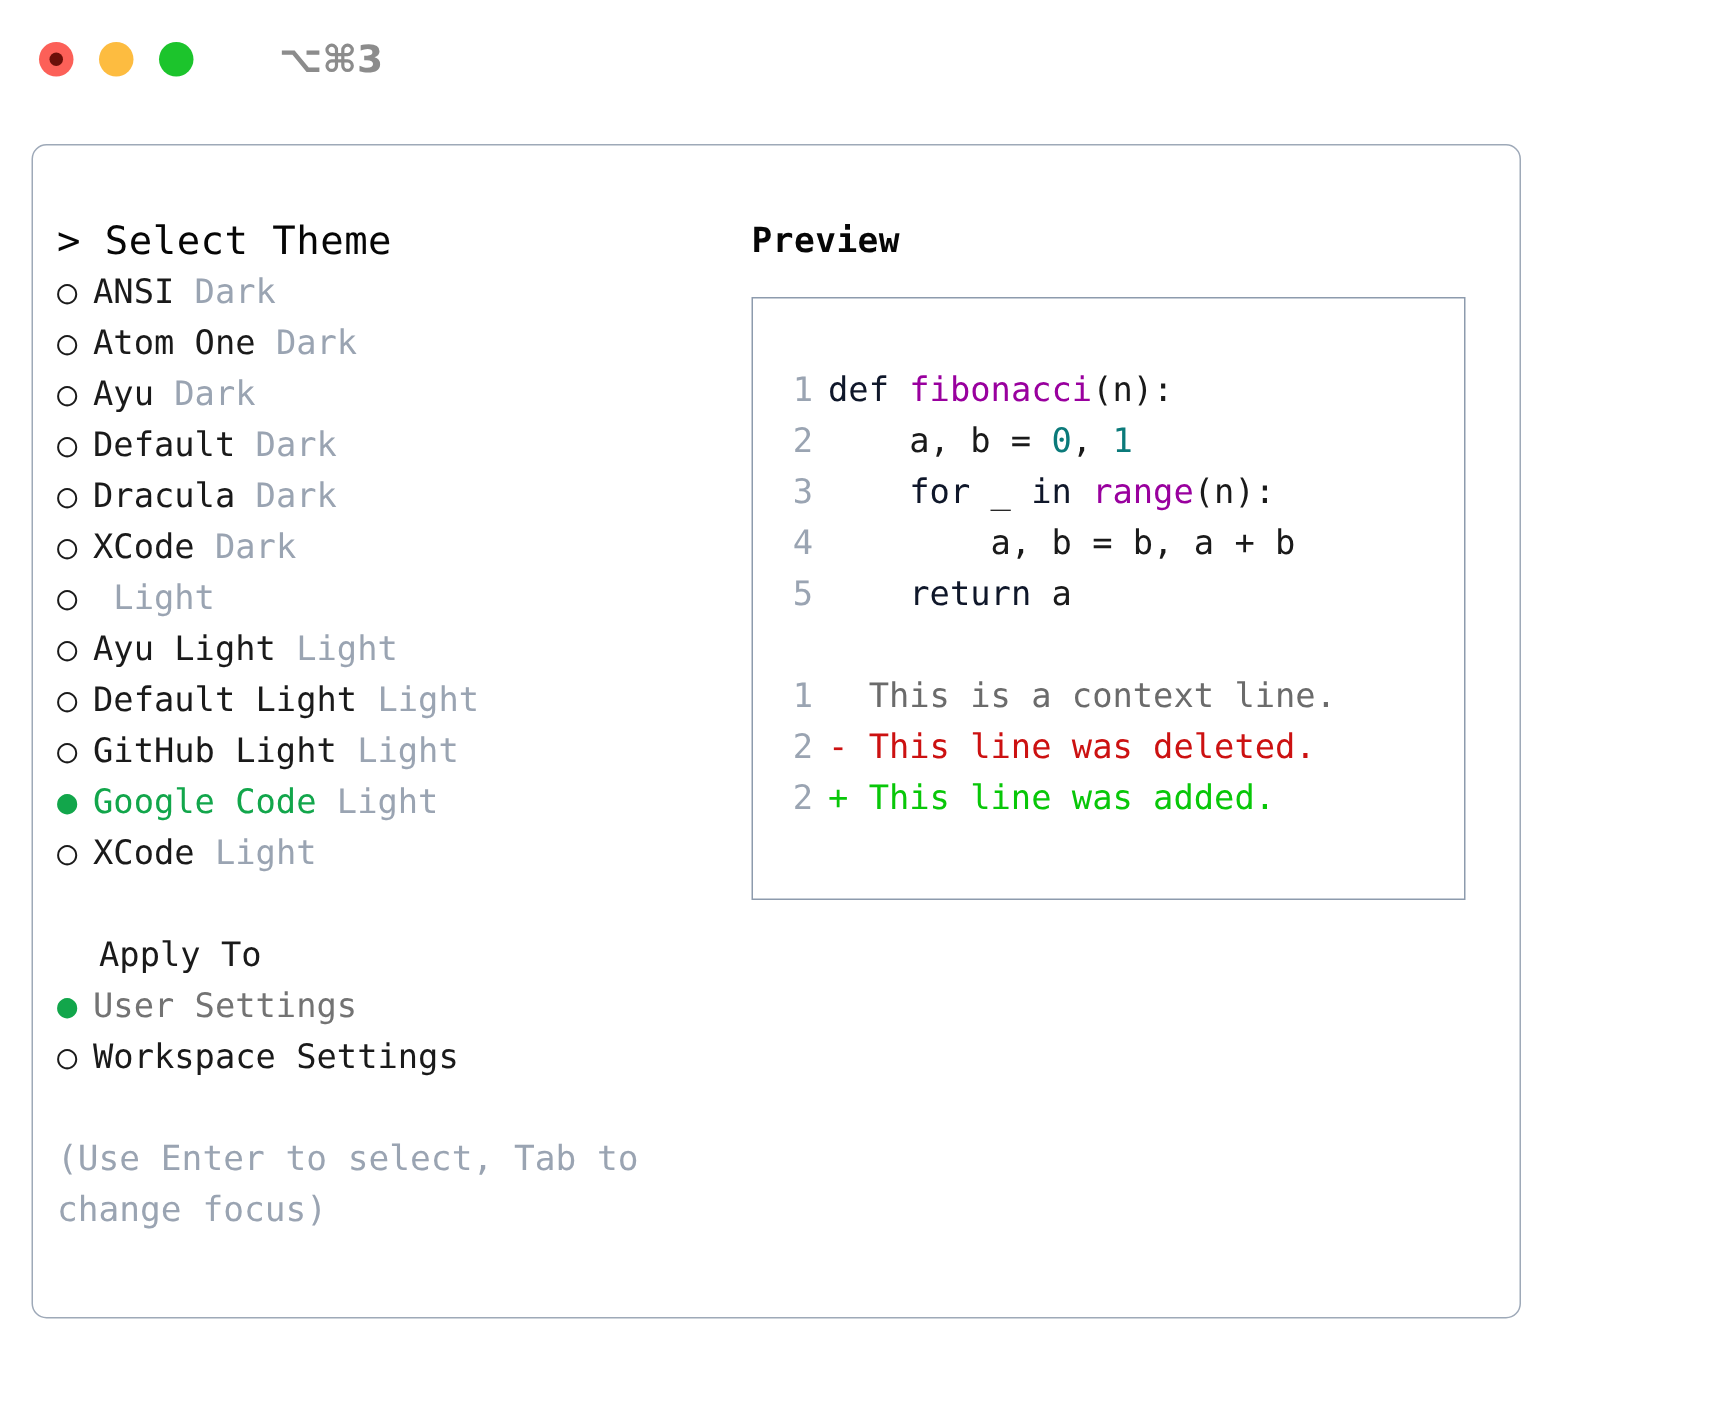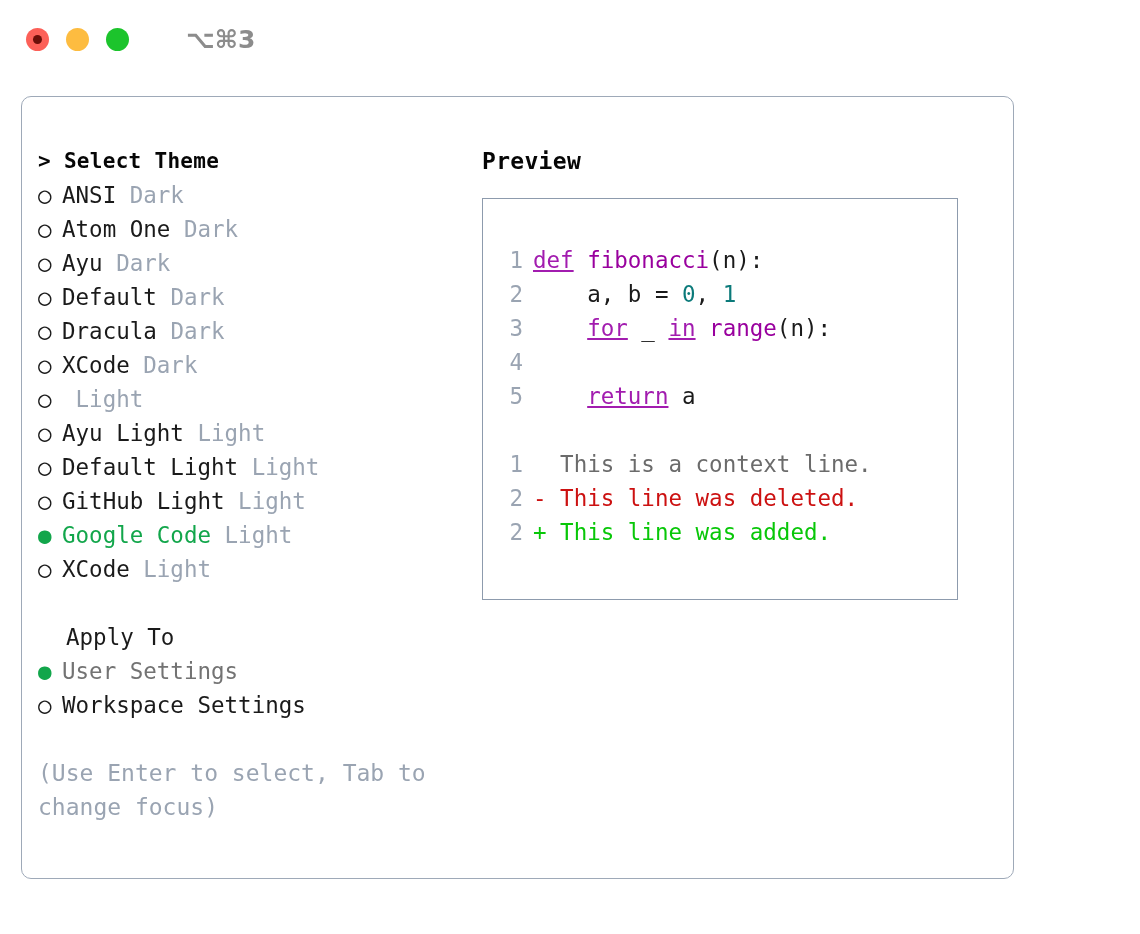--- a/index.html
+++ b/index.html
@@ -81,22 +81,22 @@
 
   .mono-line {
     font-family: "DejaVu Sans Mono", "Liberation Mono", monospace;
     font-size: 22.5px;
     line-height: 34px;
     white-space: pre;
     color: #1a1a1a;
   }
 
   #select-theme-header {
-    font-weight: 700;
-    font-size: 21px;
+    font-weight: 400;
+    font-size: 26px;
     color: #060606;
     letter-spacing: 0.3px;
   }
 
   .theme-row {
     display: flex;
     align-items: baseline;
     height: 34px;
     white-space: pre;
   }
@@ -128,21 +128,21 @@
     font-size: 23px;
     line-height: 34px;
     width: 420px;
     white-space: pre-wrap;
     font-family: "DejaVu Sans Mono", "Liberation Mono", monospace;
   }
 
   
   #right-col {
     position: absolute;
-    left: 460px;
+    left: 479px;
     top: 47px;
     width: 495px;
   }
   #preview-header {
     font-family: "DejaVu Sans Mono", "Liberation Mono", monospace;
     font-size: 23px;
     font-weight: 700;
     color: #060606;
     line-height: 34px;
     letter-spacing: 0.3px;
@@ -167,21 +167,21 @@
   }
   .gutter {
     width: 26px;
     text-align: right;
     color: #9aa4b2;
     flex: none;
     margin-right: 10px;
   }
   .code-text { white-space: pre; }
 
-  .tk-kw   { color: #a21caf; text-decoration: underline; }
+  .tk-kw   { color: #0f172a; }
   .tk-fn   { color: #99009e; }
   .tk-num  { color: #0b7a7a; }
   .tk-plain{ color: #1a1a1a; }
   .tk-ctx  { color: #6b6b6b; }
   .tk-del  { color: #cc1111; }
   .tk-add  { color: #08c708; }
 
   #code-gap { height: 34px; }
 </style>
 </head>
@@ -233,21 +233,21 @@
     </div>
 
     <div id="right-col">
       <div id="preview-header">Preview</div>
 
       <div id="preview-box">
         <div id="code-block">
             <div class="code-line"><span class="gutter">1</span><span class="code-text"><span class="tk-kw">def</span><span class="tk-plain"> </span><span class="tk-fn">fibonacci</span><span class="tk-plain">(n):</span></span></div>
             <div class="code-line"><span class="gutter">2</span><span class="code-text"><span class="tk-plain">    a, b = </span><span class="tk-num">0</span><span class="tk-plain">, </span><span class="tk-num">1</span></span></div>
             <div class="code-line"><span class="gutter">3</span><span class="code-text"><span class="tk-plain">    </span><span class="tk-kw">for</span><span class="tk-plain"> _ </span><span class="tk-kw">in</span><span class="tk-plain"> </span><span class="tk-fn">range</span><span class="tk-plain">(n):</span></span></div>
-            <div class="code-line"><span class="gutter">4</span></div>
+            <div class="code-line"><span class="gutter">4</span><span class="code-text"><span class="tk-plain">        a, b = b, a + b</span></span></div>
             <div class="code-line"><span class="gutter">5</span><span class="code-text"><span class="tk-plain">    </span><span class="tk-kw">return</span><span class="tk-plain"> a</span></span></div>
           </div>
         <div id="code-gap"></div>
         <div id="diff-block">
             <div class="code-line"><span class="gutter">1</span><span class="tk-ctx"> </span><span class="tk-ctx"> This is a context line.</span></div>
             <div class="code-line"><span class="gutter">2</span><span class="tk-del">-</span><span class="tk-del"> This line was deleted.</span></div>
             <div class="code-line"><span class="gutter">2</span><span class="tk-add">+</span><span class="tk-add"> This line was added.</span></div>
           </div>
       </div>
     </div>

